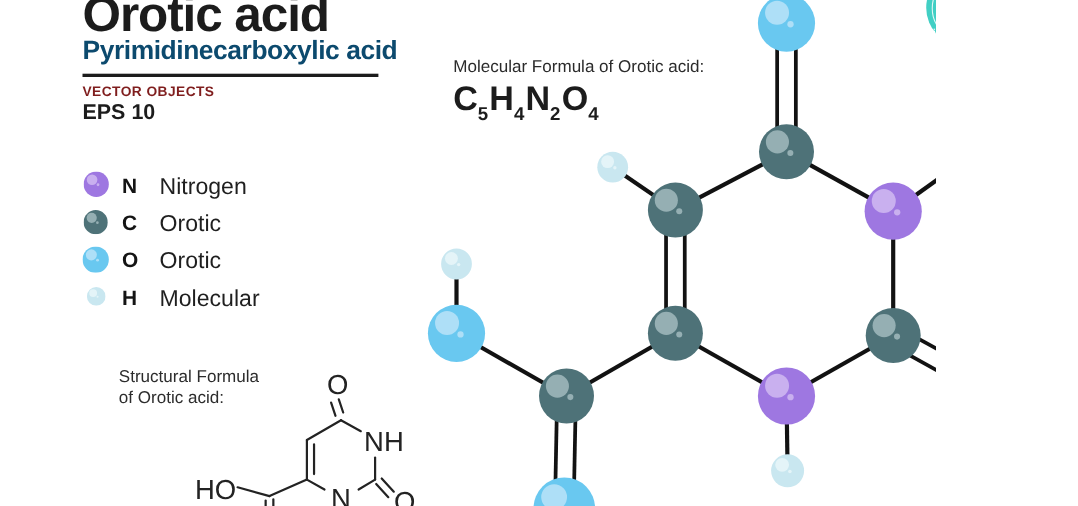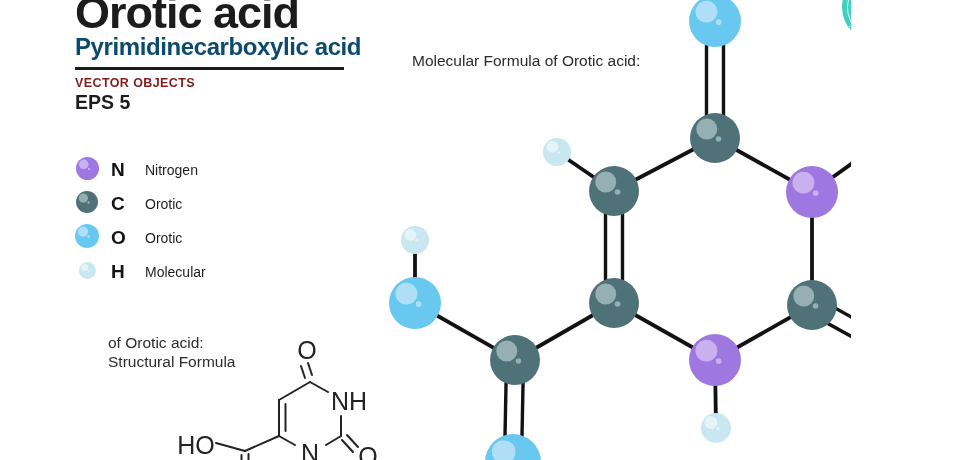--- a/index.html
+++ b/index.html
@@ -30,21 +30,21 @@
   }
   .meta2 {
     position:absolute; left:75px; top:91px;
     font-size:19.5px; font-weight:700; color:#1c1c1c;
   }
   
   .legend { position:absolute; left:74px; top:153px; }
   .lrow { display:flex; align-items:center; height:34px; }
   .lball-wrap { width:26px; display:flex; justify-content:center; align-items:center; }
   .lsym { margin-left:11px; width:26px; font-size:19px; font-weight:700; color:#141414; }
-  .lname { margin-left:8px; font-size:14px; color:#1f1f1f; }
+  .lname { margin-left:8px; font-size:21px; color:#1f1f1f; }
   
   .sf-caption {
     position:absolute; left:108px; top:334px;
     font-size:15.5px; line-height:18.5px; color:#2c2c2c;
   }
   .sf { position:absolute; left:165px; top:330px; width:230px; height:130px; }
   .sf line { stroke:#232323; stroke-width:2; stroke-linecap:round; }
   .sf text {
     font-family:"Liberation Sans", sans-serif; font-size:25px; fill:#232323;
     text-anchor:middle; dominant-baseline:middle;
@@ -81,21 +81,21 @@
 </style>
 </head>
 <body>
 
 <div class="canvas">
 
   <div class="title">Orotic acid</div>
   <div class="subtitle">Pyrimidinecarboxylic acid</div>
   <div class="divider"></div>
   <div class="meta1">VECTOR OBJECTS</div>
-  <div class="meta2">EPS 5</div>
+  <div class="meta2">EPS 10</div>
 
   <div class="legend">
     <div class="lrow">
       <span class="lball-wrap">
           <span class="lball"><svg width="23" height="23" viewBox="0 0 23 23">
               <g>
                 <circle cx="11.5" cy="11.5" r="11.5" fill="#9e77e1"></circle>
                 <circle cx="7.705" cy="7.36" r="4.83" fill="#c9b0ef"></circle>
                 <circle cx="13.11" cy="11.96" r="1.265" fill="#c9b0ef"></circle>
               </g>
@@ -139,22 +139,22 @@
                 <circle cx="9.69" cy="8.84" r="0.935" fill="#e4f4f8"></circle>
               </g>
             </svg></span>
         </span>
       <span class="lsym">H</span>
       <span class="lname">Molecular</span>
     </div>
   </div>
 
   <div class="sf-caption">
+    <div>Structural Formula</div>
     <div>of Orotic acid:</div>
-    <div>Structural Formula</div>
   </div>
 
   <svg class="sf" viewBox="165 330 230 130" aria-hidden="true">
     <g>
 
       <line x1="310" y1="382" x2="328" y2="392"></line>
       <line x1="341" y1="416" x2="341" y2="436"></line>
       <line x1="341" y1="436" x2="326" y2="445"></line>
       <line x1="295" y1="445" x2="279" y2="436"></line>
       <line x1="279" y1="436" x2="279" y2="400"></line>
@@ -176,20 +176,21 @@
         <text x="307" y="352">O</text>
         <text x="349" y="403">NH</text>
         <text x="310" y="455">N</text>
         <text x="368" y="458">O</text>
         <text x="196" y="447">HO</text>
       </g>
   </svg>
 
   <div class="mf">
     <div class="mf-caption">Molecular Formula of Orotic acid:</div>
+    <div class="mf-formula" id="mf-formula"><span class="fl">C</span><span class="fs">5</span><span class="fl">H</span><span class="fs">4</span><span class="fl">N</span><span class="fs">2</span><span class="fl">O</span><span class="fs">4</span></div>
   </div>
 
   <svg class="mol3d" id="mol3d" viewBox="385 0 595 460" aria-hidden="true">
       <g>
         <line x1="706.5" y1="21" x2="706.5" y2="138" stroke="#121212" stroke-width="3.4"></line>
         <line x1="723.5" y1="21" x2="723.5" y2="138" stroke="#121212" stroke-width="3.4"></line>
         <line x1="715" y1="138" x2="614" y2="191" stroke="#121212" stroke-width="3.8"></line>
         <line x1="715" y1="138" x2="812" y2="192" stroke="#121212" stroke-width="3.8"></line>
         <line x1="812" y1="192" x2="868" y2="152" stroke="#121212" stroke-width="3.8"></line>
         <line x1="812" y1="192" x2="812" y2="305" stroke="#121212" stroke-width="3.8"></line>

